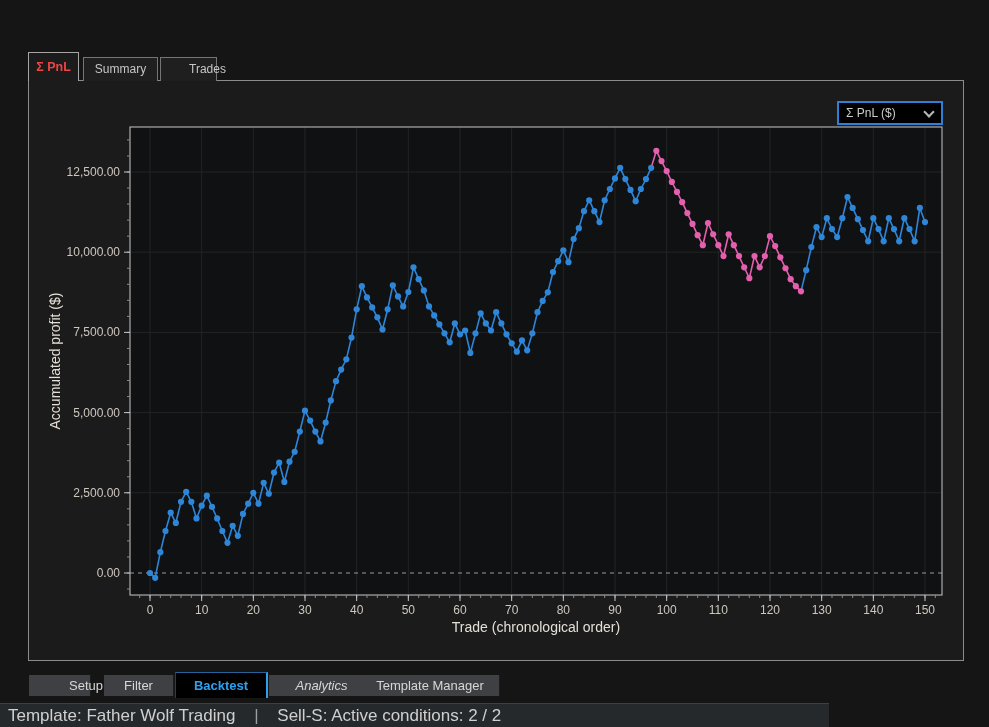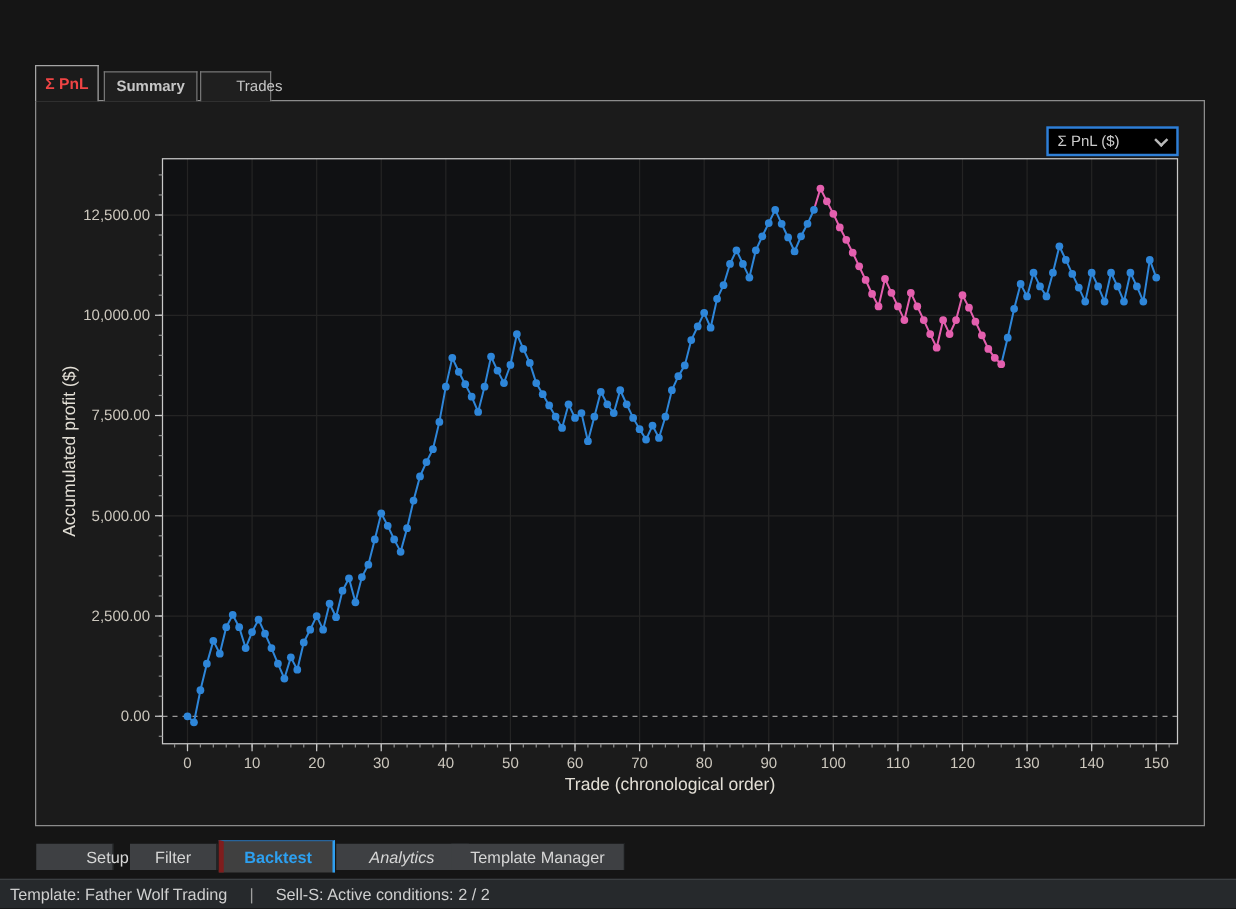--- a/index.html
+++ b/index.html
@@ -28,21 +28,21 @@
   #panel{
     position:absolute;left:28px;top:80px;width:936px;height:581px;
     background:#1b1b1b;border:1px solid #8c8c8c;box-sizing:border-box;z-index:1;
   }
   .toptab{
     position:absolute;box-sizing:border-box;text-align:center;color:#c6c6c6;
     font-size:12px;background:#1f1f1f;border:1px solid #757575;border-bottom:none;z-index:3;cursor:default;
   }
   #tab-pnl{left:28px;top:52px;width:51px;height:29px;line-height:28px;
     background:#1b1b1b;border-color:#a5a5a5;color:#ef4444;font-weight:bold;font-size:12.5px;}
-  #tab-summary{left:83px;top:57px;width:75px;height:24px;line-height:23px;font-weight:bold;}
+  #tab-summary{left:83px;top:57px;width:75px;height:24px;line-height:23px;}
   #tab-trades{left:160px;top:57px;width:57px;height:24px;line-height:23px;padding-left:28px;}
   
   #combo{
     position:absolute;left:837px;top:101px;width:106px;height:24px;z-index:3;
     background:#000000;border:2px solid #2f7fd6;box-sizing:border-box;
     color:#cbcbcb;font-size:12px;line-height:20px;padding-left:7px;cursor:default;
   }
   #combo .chev{
     position:absolute;right:8px;top:5px;width:6px;height:6px;
     border-right:2px solid #b9b9b9;border-bottom:2px solid #b9b9b9;transform:rotate(45deg);
@@ -52,30 +52,30 @@
   
   .btab{
     position:absolute;box-sizing:border-box;text-align:center;font-size:13px;
     background:#3e4043;color:#d6d6d6;border-right:1px solid #1b1c1e;
     top:675px;height:21px;line-height:21px;z-index:3;cursor:default;
   }
   #btab-setup{left:29px;width:62px;padding-left:40px;}
   #btab-filter{left:104px;width:70px;}
   #btab-backtest{
     left:175px;width:93px;top:672px;height:26px;line-height:26px;
-    background:#404040;color:#2da0f0;font-weight:bold;
-    border-left:4px solid #7f1d1d;border-right:2px solid #2f9ff0;border-top:1px solid #27639a;
+    background:#000000;color:#2da0f0;font-weight:bold;
+    border-left:1px solid #7f1d1d;border-right:2px solid #2f9ff0;border-top:1px solid #27639a;
   }
   #btab-analytics{left:269px;width:106px;font-style:italic;}
   #btab-template{left:361px;width:139px;}
   
   #statusbar{
-    position:absolute;left:0;top:703px;width:989px;height:24px;
+    position:absolute;left:0;top:703px;width:829px;height:24px;
     background:#26292c;border-top:1px solid #3c4043;box-sizing:border-box;
-    color:#cfcfcf;font-size:13px;line-height:23px;
+    color:#cfcfcf;font-size:17px;line-height:23px;
   }
   #statusbar .sep{margin:0 14px;color:#9f9f9f;}
   #statusbar .item{margin-left:8px;}
 </style>
 </head>
 <body>
 
 <div id="window">
 
 

